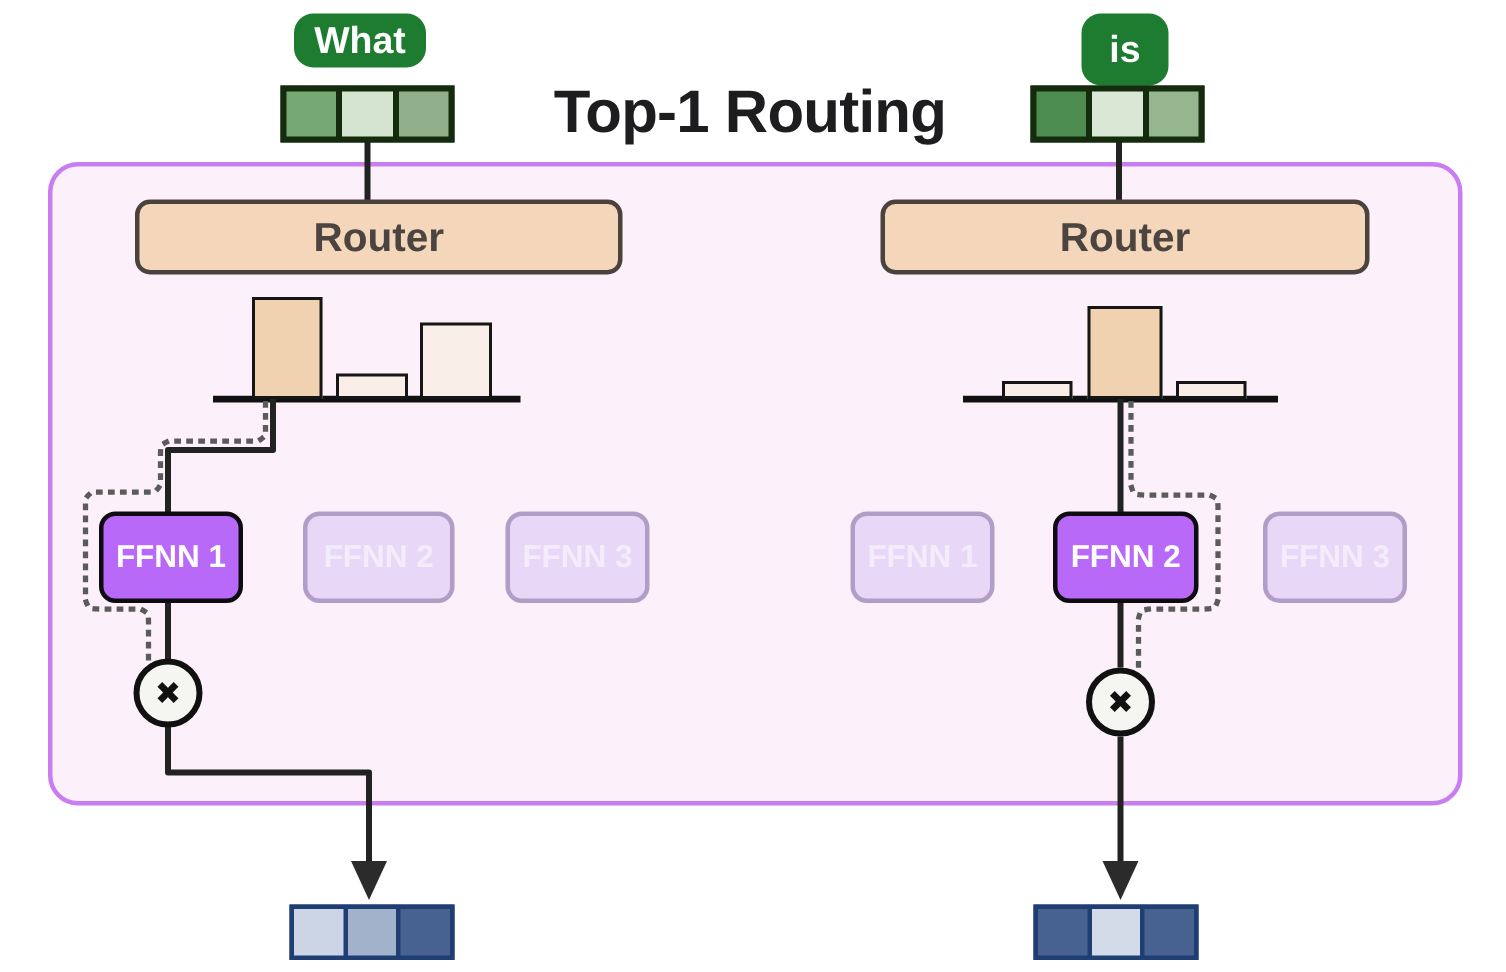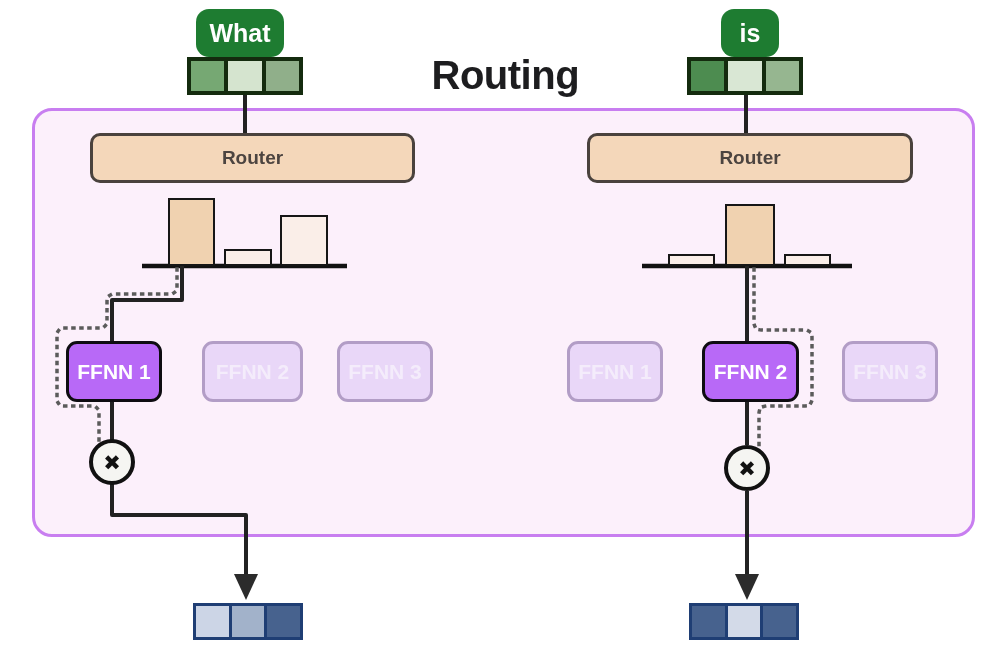--- a/index.html
+++ b/index.html
@@ -23,38 +23,38 @@
   }
   .title .b{font-weight:800;}
   .title .r{font-weight:700;}
 
   
   .chip{
     z-index:3;background:#1e7c31;border-radius:13px;
     display:flex;align-items:center;justify-content:center;
     color:#ffffff;font-weight:800;font-size:25px;
   }
-  .chip.what{left:196px;top:9px;width:88px;height:48px;}
+  .chip.what{left:196px;top:9px;width:88px;height:36px;}
   .chip.is{left:721px;top:9px;width:58px;height:48px;}
 
   
   .vec{z-index:3;display:flex;}
   .vec .cell{flex:1;}
   .vec.embed{width:116px;height:38px;background:#142b0e;border:4px solid #142b0e;gap:4px;}
   .vec.embed.left{left:187px;top:57px;}
   .vec.embed.right{left:687px;top:57px;}
   .vec.out{width:110px;height:37px;background:#1f3e74;border:3px solid #1f3e74;gap:3px;}
   .vec.out.left{left:193px;top:603px;}
   .vec.out.right{left:689px;top:603px;}
 
   
   .router{
     z-index:3;background:#f4d7ba;border:3px solid #4a423d;border-radius:10px;
     display:flex;align-items:center;justify-content:center;
-    font-weight:800;font-size:19px;color:#4c4440;
+    font-weight:800;font-size:27px;color:#4c4440;
   }
   .router.left{left:90px;top:133px;width:325px;height:50px;}
   .router.right{left:587px;top:133px;width:326px;height:50px;}
 
   
   .bar{z-index:3;bottom:382px;border:2.5px solid #161616;}
   .bar.tall{background:#f0d2b0;}
   .bar.pale{background:#faeee8;}
 
   
@@ -98,21 +98,21 @@
     <polygon points="234,574 258,574 246,600" fill="#2b2b2b"></polygon>
 
     <path d="M747 266 V445" stroke="#222222" stroke-width="4" fill="none"></path>
     <path d="M747 491 V576" stroke="#222222" stroke-width="4" fill="none"></path>
     <polygon points="735,574 759,574 747,600" fill="#2b2b2b"></polygon>
 
     <path d="M177 269 V286 Q177 294 169 294 H115 Q107 294 107 302 V320 Q107 328 99 328 H65 Q57 328 57 336 V398 Q57 406 65 406 H91 Q99 406 99 414 V441" stroke="#5b5b5b" stroke-width="3.5" fill="none" stroke-dasharray="1 7" stroke-linecap="square"></path>
     <path d="M754 269 V322 Q754 330 762 330 H804 Q812 330 812 338 V398 Q812 406 804 406 H767 Q759 406 759 414 V446" stroke="#5b5b5b" stroke-width="3.5" fill="none" stroke-dasharray="1 7" stroke-linecap="square"></path>
   </svg>
 
-  <div class="abs title"><span class="r"> Routing</span></div>
+  <div class="abs title"><span class="b">Top-1</span><span class="r"> Routing</span></div>
 
   <div class="abs chip what">What</div>
   <div class="abs chip is">is</div>
 
   <div class="abs vec embed left">
     <div class="cell" style="background: rgb(118, 168, 115);"></div>
     <div class="cell" style="background: rgb(213, 228, 207);"></div>
     <div class="cell" style="background: rgb(144, 175, 138);"></div>
   </div>
   <div class="abs vec embed right">

